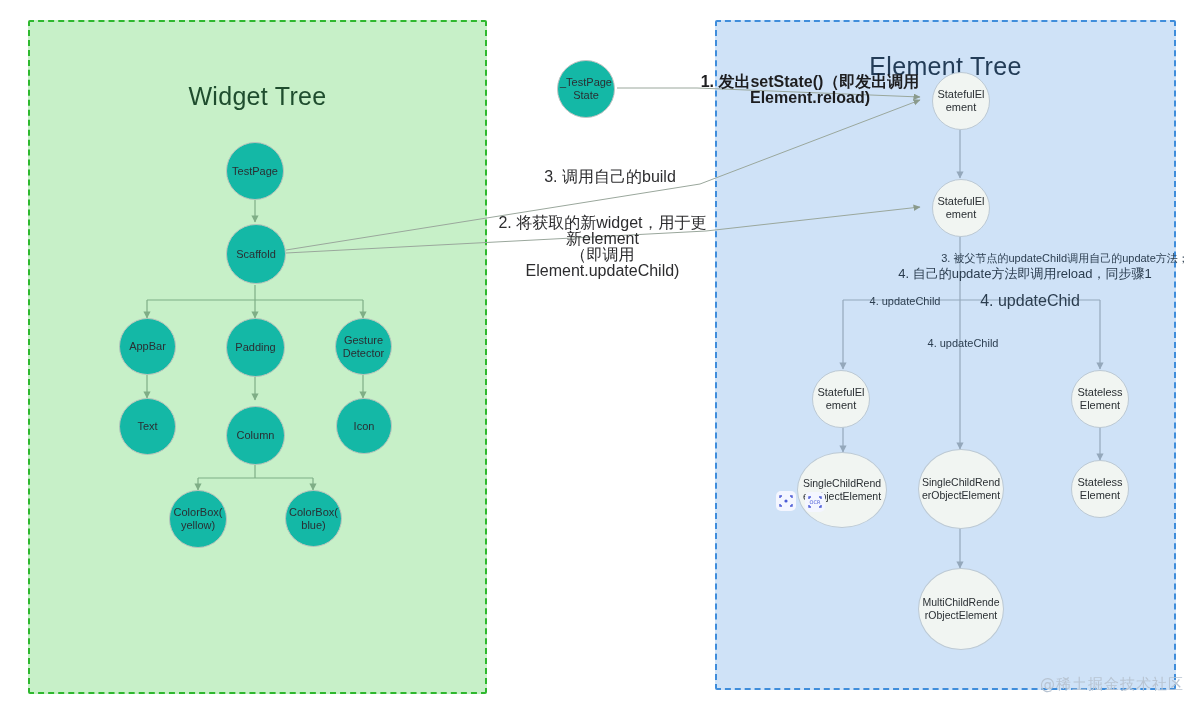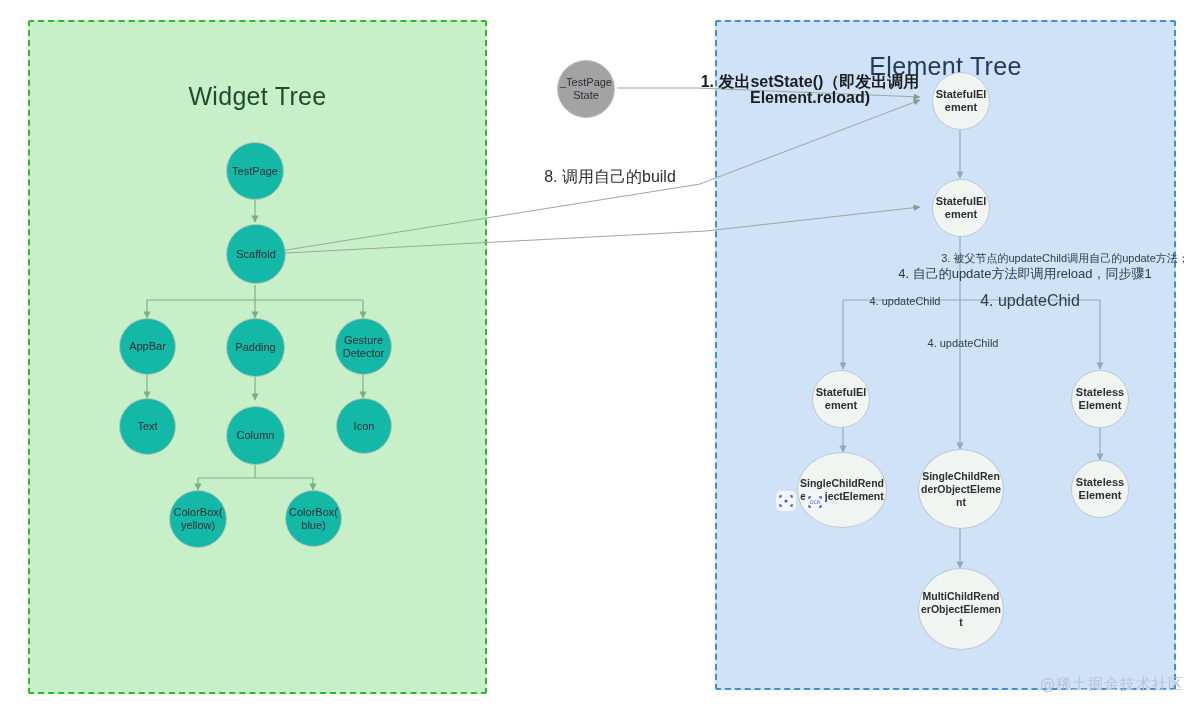--- a/index.html
+++ b/index.html
@@ -34,21 +34,21 @@
   
   .node{
     position:absolute;border-radius:50%;
     background:#14b8a6;border:1px solid #b9c4bb;
     display:flex;align-items:center;justify-content:center;
     text-align:center;color:#2a2f33;
     font-size:11px;line-height:13px;
     box-sizing:border-box;padding:2px;
     word-break:break-word;
   }
-  .node.blue{background:#f1f5f2;border-color:#bcc9d4;font-weight:bold;}
+  .node.blue{background:#f1f5f2;border-color:#bcc9d4;}
   .node .lbl{display:block;width:100%;}
 
   
   .note{
     position:absolute;font-size:16px;line-height:16px;
     color:#1d1d1f;font-weight:bold;text-align:center;
     white-space:pre-line;
   }
   .note.thin{font-weight:normal;color:#2c2c2e;}
   .note.step{color:#2b3d4f;font-weight:normal;}
@@ -166,29 +166,31 @@
   <div class="node" style="left:336px;top:398px;width:56px;height:56px;">
     <span class="lbl">Icon</span>
   </div>
   <div class="node" style="left:169px;top:490px;width:58px;height:58px;">
     <span class="lbl">ColorBox(yellow)</span>
   </div>
   <div class="node" style="left:285px;top:490px;width:57px;height:57px;">
     <span class="lbl">ColorBox(blue)</span>
   </div>
 
-  <div class="node" style="left:557px;top:60px;width:58px;height:58px;background:#a3a3a3;border-color:#c3c3c3;">
+  <div class="node" style="left:557px;top:60px;width:58px;height:58px;background:#14b8a6;border-color:#c3c3c3;">
     <span class="lbl">_TestPageState</span>
   </div>
 
   <div class="note" style="left:690px;top:74px;width:240px;">1. 发出setState()（即发出调用
 Element.reload)</div>
 
-  <div class="note thin" style="left:530px;top:169px;width:160px;">8. 调用自己的build</div>
-
+  <div class="note thin" style="left:530px;top:169px;width:160px;">3. 调用自己的build</div>
+
+  <div class="note thin" style="left:495px;top:215px;width:215px;">2. 将获取的新widget，用于更新element
+（即调用Element.updateChild)</div>
 
   <div class="node blue" style="left:932px;top:72px;width:58px;height:58px;">
     <span class="lbl">StatefulElement</span>
   </div>
   <div class="node blue" style="left:932px;top:179px;width:58px;height:58px;">
     <span class="lbl">StatefulElement</span>
   </div>
   <div class="node blue" style="left:812px;top:370px;width:58px;height:58px;">
     <span class="lbl">StatefulElement</span>
   </div>

